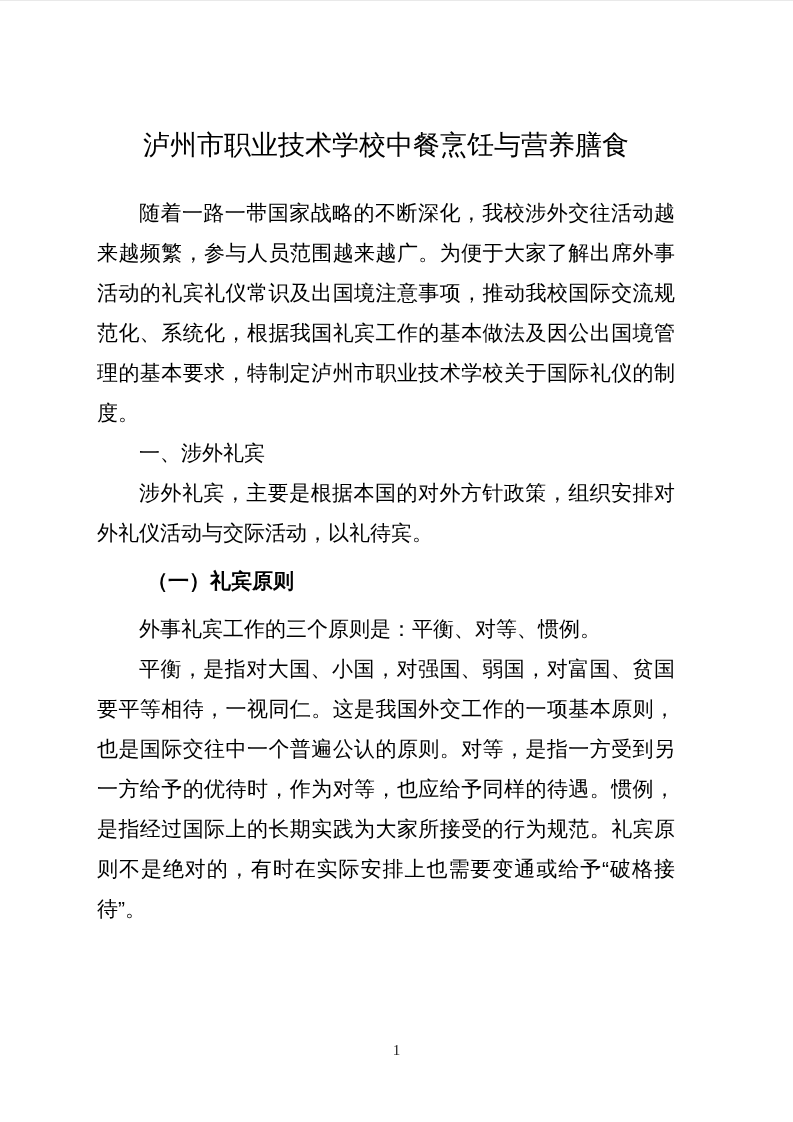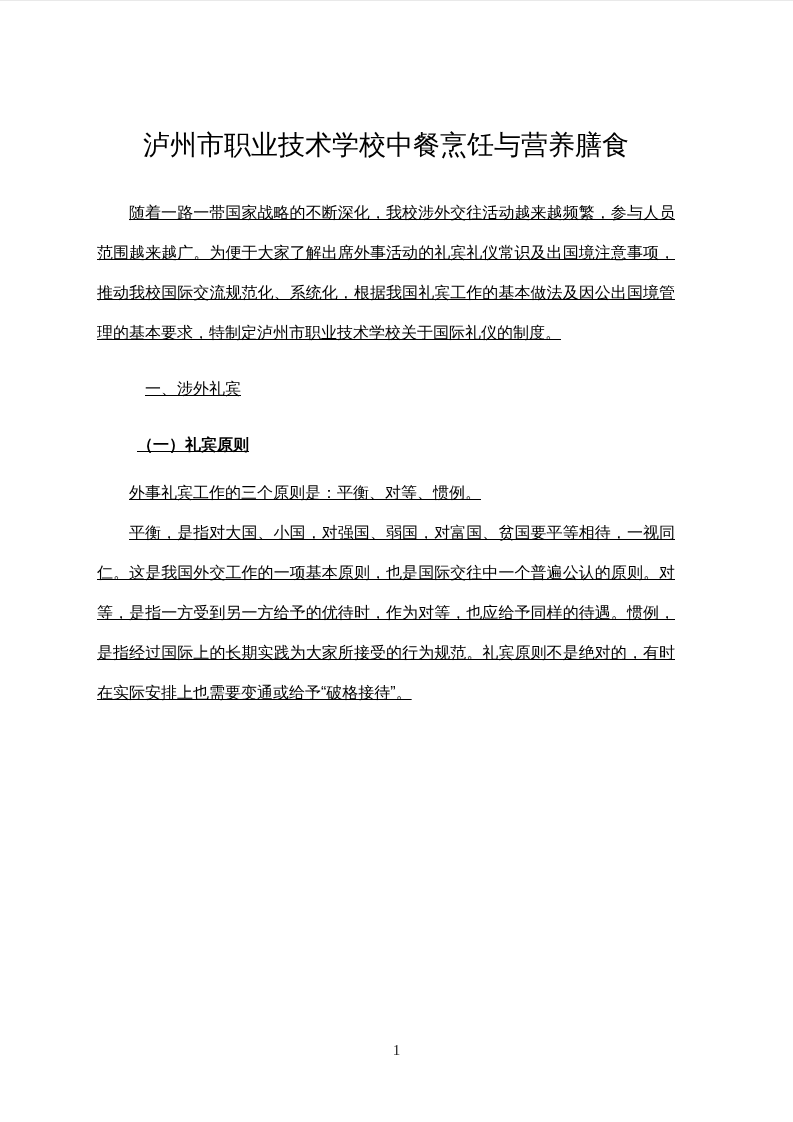--- a/index.html
+++ b/index.html
@@ -29,32 +29,31 @@
     font-size: 27px;
     line-height: 50px;
     font-weight: 400;
     white-space: nowrap;
   }
   .doc-title.second {
     margin-top: 17px;
   }
   .doc-body {
     margin-top: 23px;
-    font-size: 16px;
+    font-size: 21px;
     line-height: 40px;
     text-align: justify;
     text-justify: inter-character;
-    text-decoration: underline;
   }
   .para {
     margin: 0;
     text-indent: 2em;
   }
   .heading-plain {
-    margin: 16px;
+    margin: 0;
     text-indent: 2em;
     font-weight: 400;
   }
   .heading-bold {
     margin: 8px;
     text-indent: 2em;
     font-weight: 700;
   }
   .page-number {
     position: absolute;
@@ -71,20 +70,21 @@
 </head>
 <body>
 
 <div class="page">
   <div class="doc">
     <div class="doc-title">泸州市职业技术学校中餐烹饪与营养膳食</div>
 
     <div class="doc-body">
       <p class="para">随着一路一带国家战略的不断深化，我校涉外交往活动越来越频繁，参与人员范围越来越广。为便于大家了解出席外事活动的礼宾礼仪常识及出国境注意事项，推动我校国际交流规范化、系统化，根据我国礼宾工作的基本做法及因公出国境管理的基本要求，特制定泸州市职业技术学校关于国际礼仪的制度。</p>
       <p class="heading-plain">一、涉外礼宾</p>
+      <p class="para">涉外礼宾，主要是根据本国的对外方针政策，组织安排对外礼仪活动与交际活动，以礼待宾。</p>
       <p class="heading-bold">（一）礼宾原则</p>
       <p class="para">外事礼宾工作的三个原则是：平衡、对等、惯例。</p>
       <p class="para">平衡，是指对大国、小国，对强国、弱国，对富国、贫国要平等相待，一视同仁。这是我国外交工作的一项基本原则，也是国际交往中一个普遍公认的原则。对等，是指一方受到另一方给予的优待时，作为对等，也应给予同样的待遇。惯例，是指经过国际上的长期实践为大家所接受的行为规范。礼宾原则不是绝对的，有时在实际安排上也需要变通或给予“破格接待”。</p>
     </div>
   </div>
 
   <div class="page-number">1</div>
 </div>
 
 </body></html>

